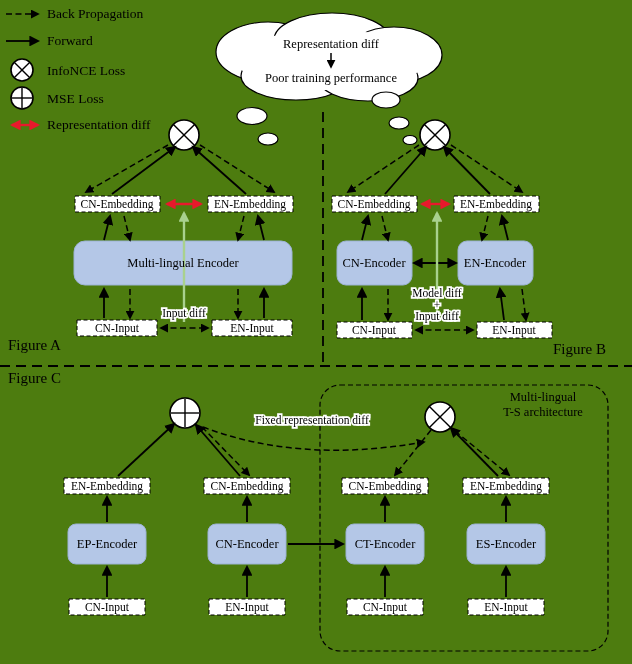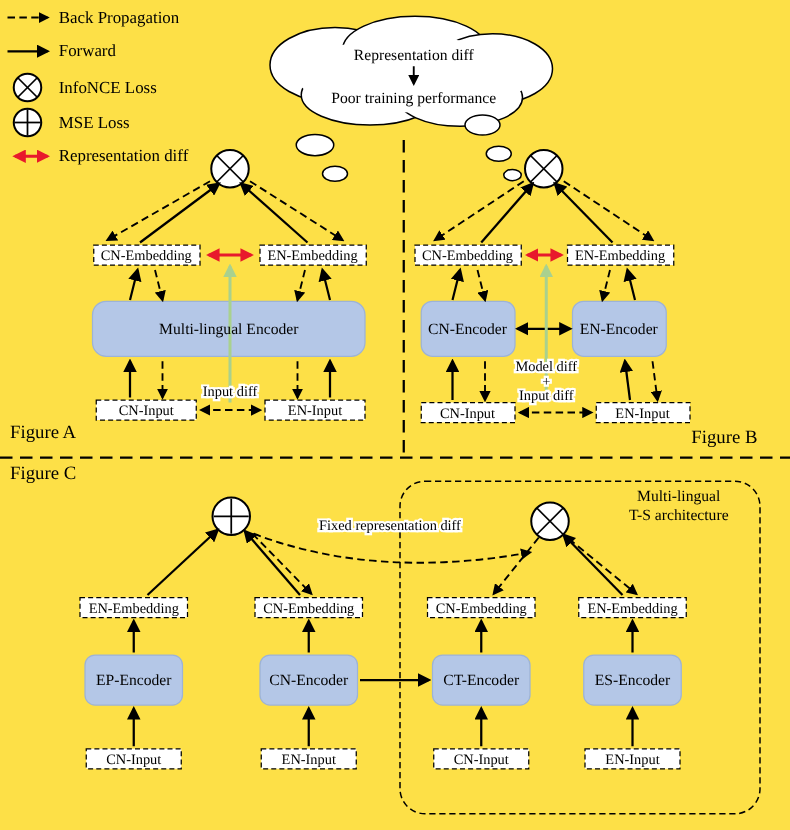--- a/index.html
+++ b/index.html
@@ -1,16 +1,16 @@
 <!DOCTYPE html>
 <html><head>
 <meta charset="utf-8">
 <style>
   html, body { margin: 0; padding: 0; background: #ffffff; }
-  .page { width: 632px; height: 664px; position: relative; background: #fde047; }
+  .page { width: 632px; height: 664px; position: relative; background: #4d7c0f; }
   svg text { font-family: "Liberation Serif", serif; fill: #000; }
   .lbl   { font-size: 11.5px; text-anchor: middle; }
   .encl  { font-size: 12.5px; text-anchor: middle; }
   .cap   { font-size: 15px; text-anchor: start; }
   .leg   { font-size: 13.5px; text-anchor: start; }
   .cloudt{ font-size: 12.5px; text-anchor: middle; }
   .small { font-size: 11.5px; text-anchor: middle; }
   .halo  { paint-order: stroke; stroke: #ffffff; stroke-width: 3.5px; }
   .dbox  { fill: #ffffff; stroke: #000; stroke-width: 1; stroke-dasharray: 4 2.5; }
   .enc   { fill: #b4c7e7; stroke: #9db3d6; stroke-width: 1; }

